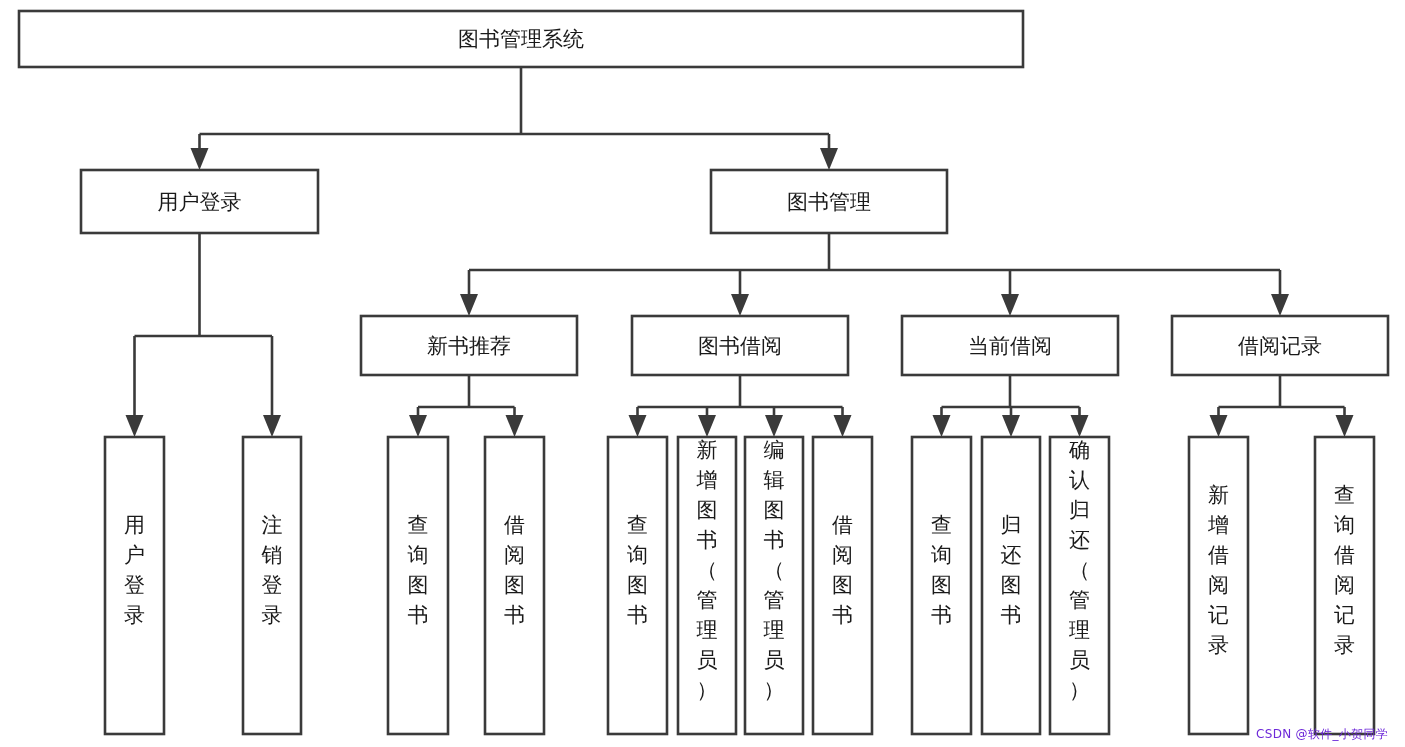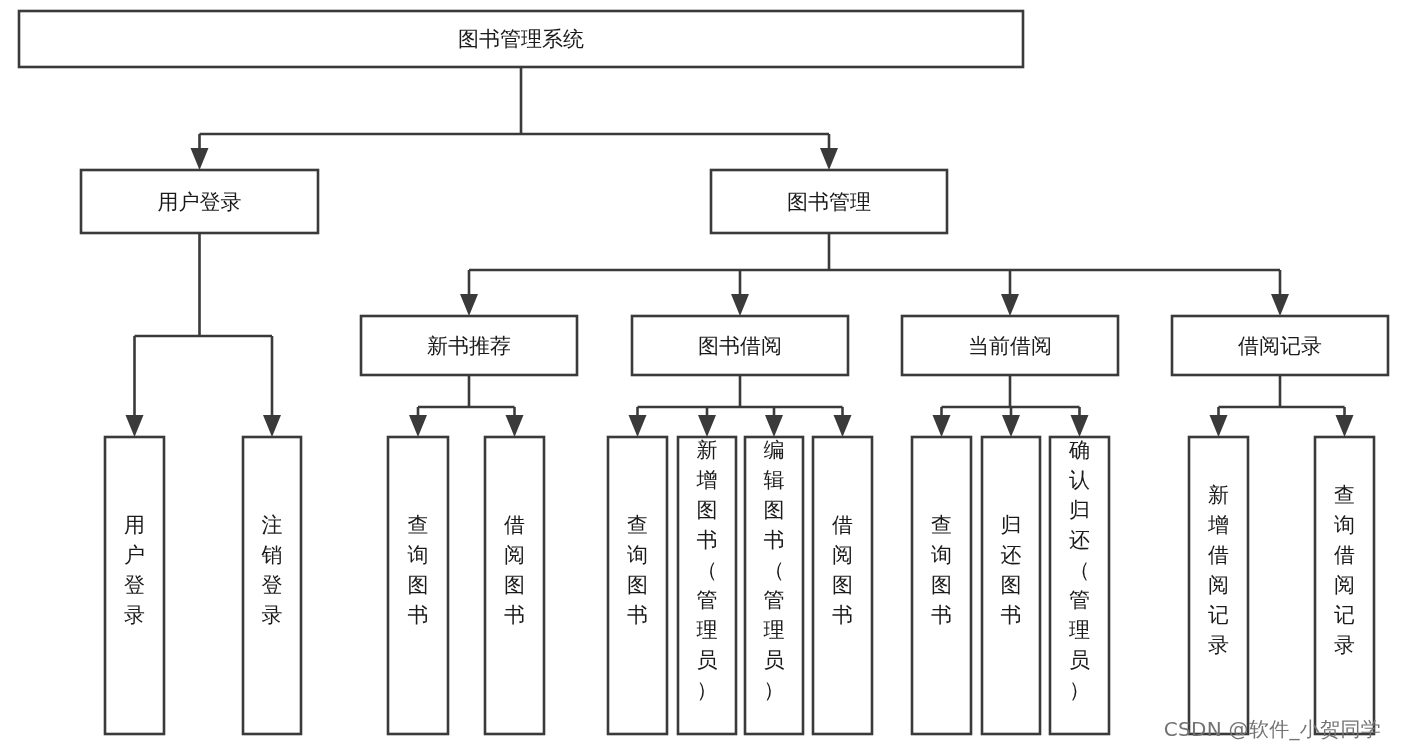--- a/index.html
+++ b/index.html
@@ -51,25 +51,25 @@
     dominant-baseline: middle;
   }
   .node-label-vertical {
     font-family: "DejaVu Sans", "Liberation Sans", sans-serif;
     fill: #1a1a1a;
     font-size: 21px;
     text-anchor: middle;
   }
   .watermark {
     position: absolute;
-    right: 24px;
+    right: 17px;
     bottom: 4px;
     font-family: "DejaVu Sans", "Liberation Sans", sans-serif;
-    font-size: 20px;
-    color: #737373;
+    font-size: 12px;
+    color: #6d28d9;
     white-space: nowrap;
     letter-spacing: 0.3px;
     user-select: none;
   }
 </style>
 </head>
 <body>
 
 <div id="diagram-root">
   <svg class="diagram-canvas" viewBox="0 0 1405 747" xmlns="http://www.w3.org/2000/svg">

